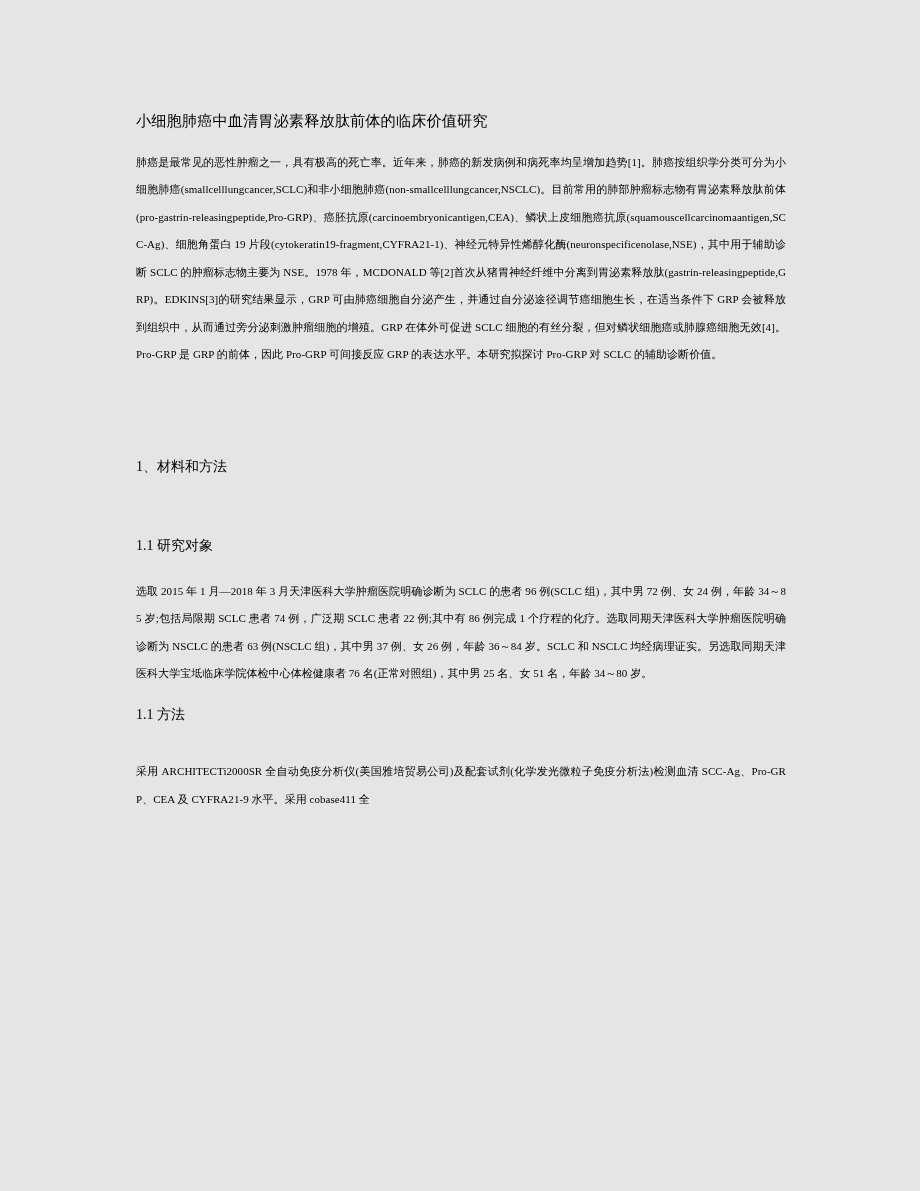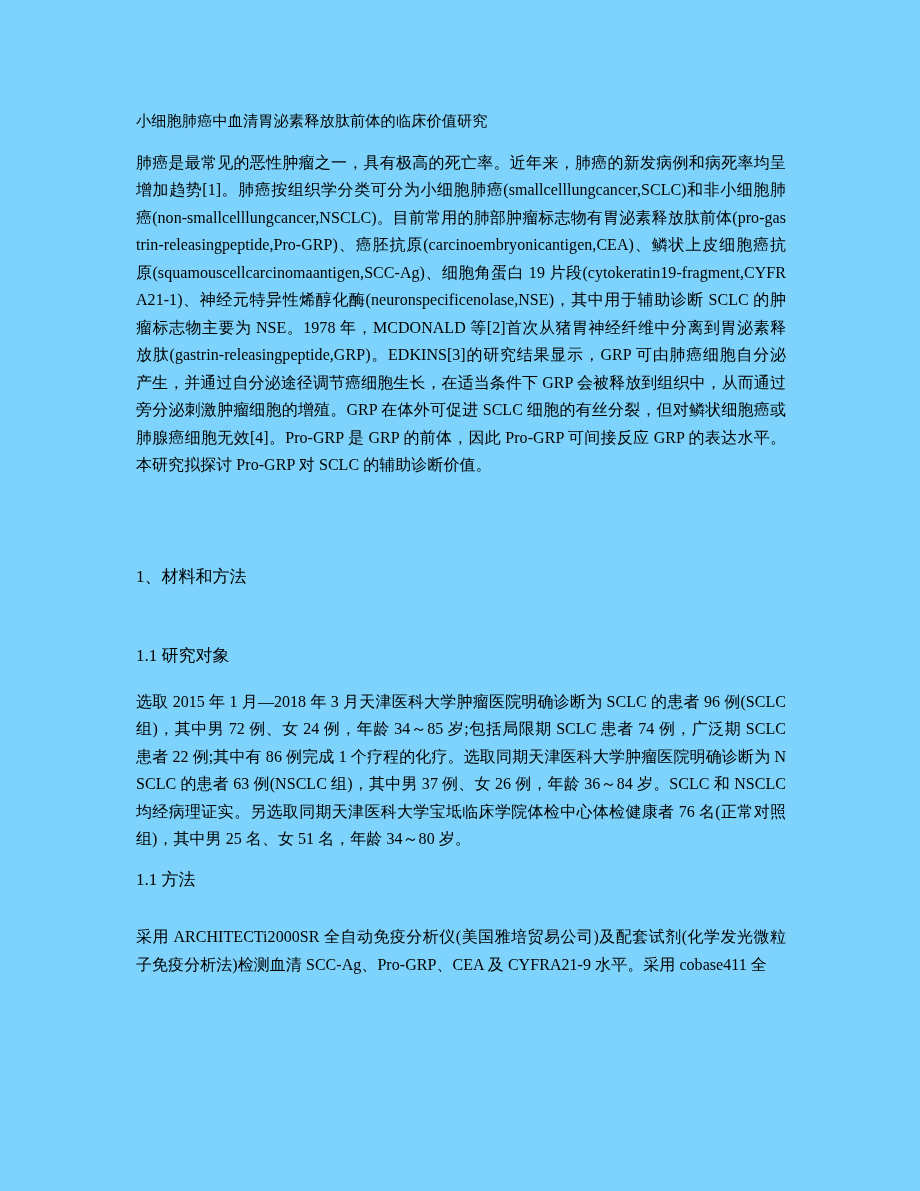--- a/index.html
+++ b/index.html
@@ -10,50 +10,50 @@
   }
   body {
     font-family: "Liberation Serif", "DejaVu Serif", serif;
     color: #000000;
     -webkit-font-smoothing: antialiased;
   }
   .page {
     position: relative;
     width: 920px;
     height: 1191px;
-    background: #7dd3fc;
+    background: #e5e5e5;
     overflow: hidden;
     box-sizing: border-box;
   }
   .content {
     position: absolute;
     left: 136px;
     top: 107px;
     width: 650px;
   }
   .doc-title {
     font-size: 15.2px;
     line-height: 27.5px;
     letter-spacing: 0.1px;
     margin: 0 0 12px 0;
     font-weight: normal;
     text-align: left;
   }
   .para {
-    font-size: 16px;
+    font-size: 11px;
     line-height: 27.5px;
     letter-spacing: 0.05px;
     margin: 0;
     text-align: justify;
     text-justify: inter-ideograph;
     word-break: break-all;
     hyphens: none;
   }
   .heading {
-    font-size: 17px;
+    font-size: 14px;
     line-height: 27.5px;
     margin: 0;
     font-weight: normal;
     text-align: left;
   }
   
   .gap-title-body { height: 2px; }
   .gap-body-sec   { height: 84px; }
   .gap-sec-sub    { height: 52px; }
   .gap-sub-body   { height: 18px; }

